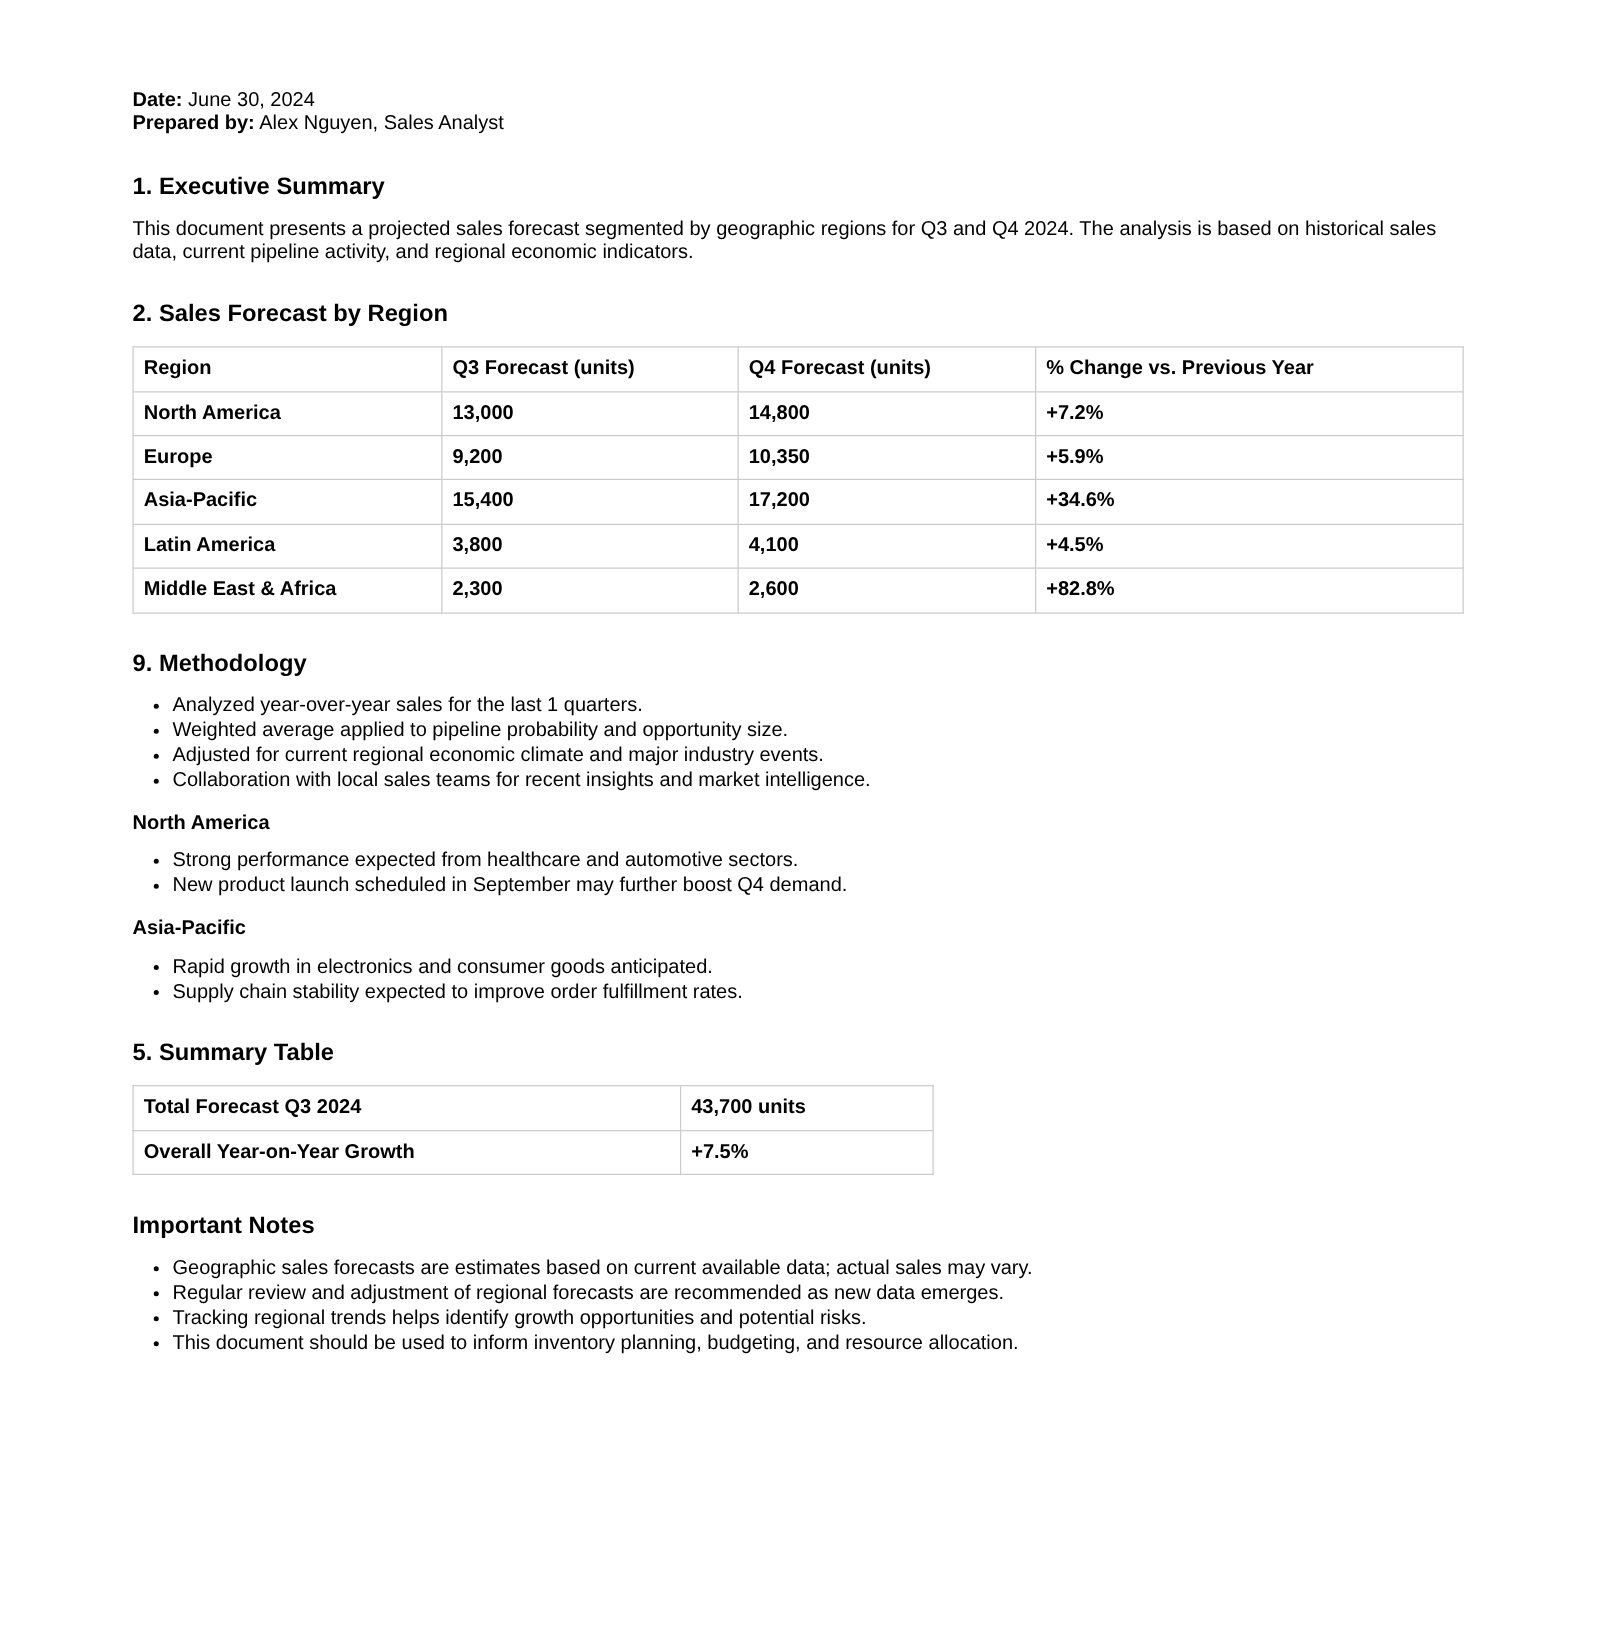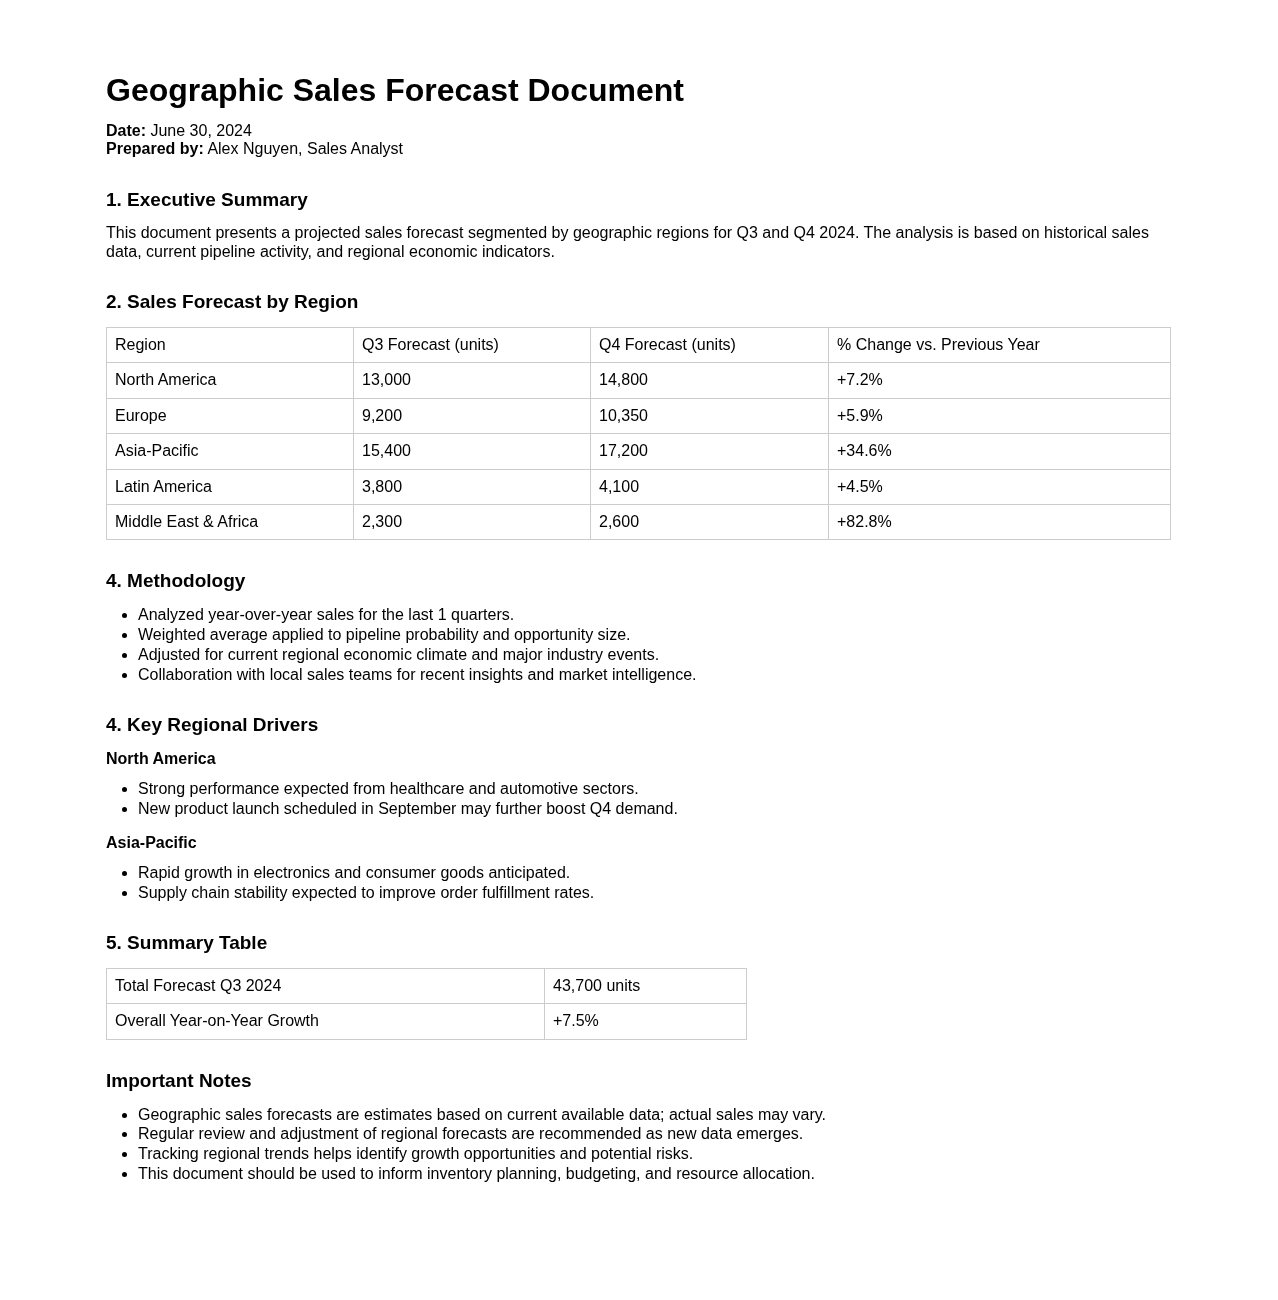--- a/index.html
+++ b/index.html
@@ -49,35 +49,34 @@
   table {
     border-collapse: collapse;
     table-layout: fixed;
     margin: 2px 0 0 0;
   }
   table.region-table { width: 1064px; }
   table.summary-table { width: 640px; }
   th, td {
     border: 1px solid #cccccc;
     padding: 8px;
-    font-weight: normal;
+    font-weight: bold;
     text-align: left;
     vertical-align: middle;
     font-size: 16px;
     overflow: hidden;
     white-space: nowrap;
   }
   .bold-label { font-weight: bold; }
 </style>
 </head>
 <body>
 
 <div class="page">
 
-  <h1 class="doc-title">Geographic Sales Forecast Document</h1>
 
   <p class="meta">
     <span class="bold-label">Date:</span>
     <span>June 30, 2024</span>
     <br>
     <span class="bold-label">Prepared by:</span>
     <span>Alex Nguyen, Sales Analyst</span>
   </p>
 
   <section>
@@ -131,31 +130,30 @@
             <td>Middle East &amp; Africa</td>
             <td>2,300</td>
             <td>2,600</td>
             <td>+82.8%</td>
           </tr>
         </tbody>
     </table>
   </section>
 
   <section>
-    <h2 class="section-heading">4. Methodology</h2>
+    <h2 class="section-heading">9. Methodology</h2>
     <ul class="bullet-list">
         <li>Analyzed year-over-year sales for the last 1 quarters.</li>
         <li>Weighted average applied to pipeline probability and opportunity size.</li>
         <li>Adjusted for current regional economic climate and major industry events.</li>
         <li>Collaboration with local sales teams for recent insights and market intelligence.</li>
       </ul>
   </section>
 
   <section>
-    <h2 class="section-heading">4. Key Regional Drivers</h2>
 
     <h3 class="sub-heading">North America</h3>
     <ul class="bullet-list">
         <li>Strong performance expected from healthcare and automotive sectors.</li>
         <li>New product launch scheduled in September may further boost Q4 demand.</li>
       </ul>
 
     <h3 class="sub-heading">Asia-Pacific</h3>
     <ul class="bullet-list">
         <li>Rapid growth in electronics and consumer goods anticipated.</li>

